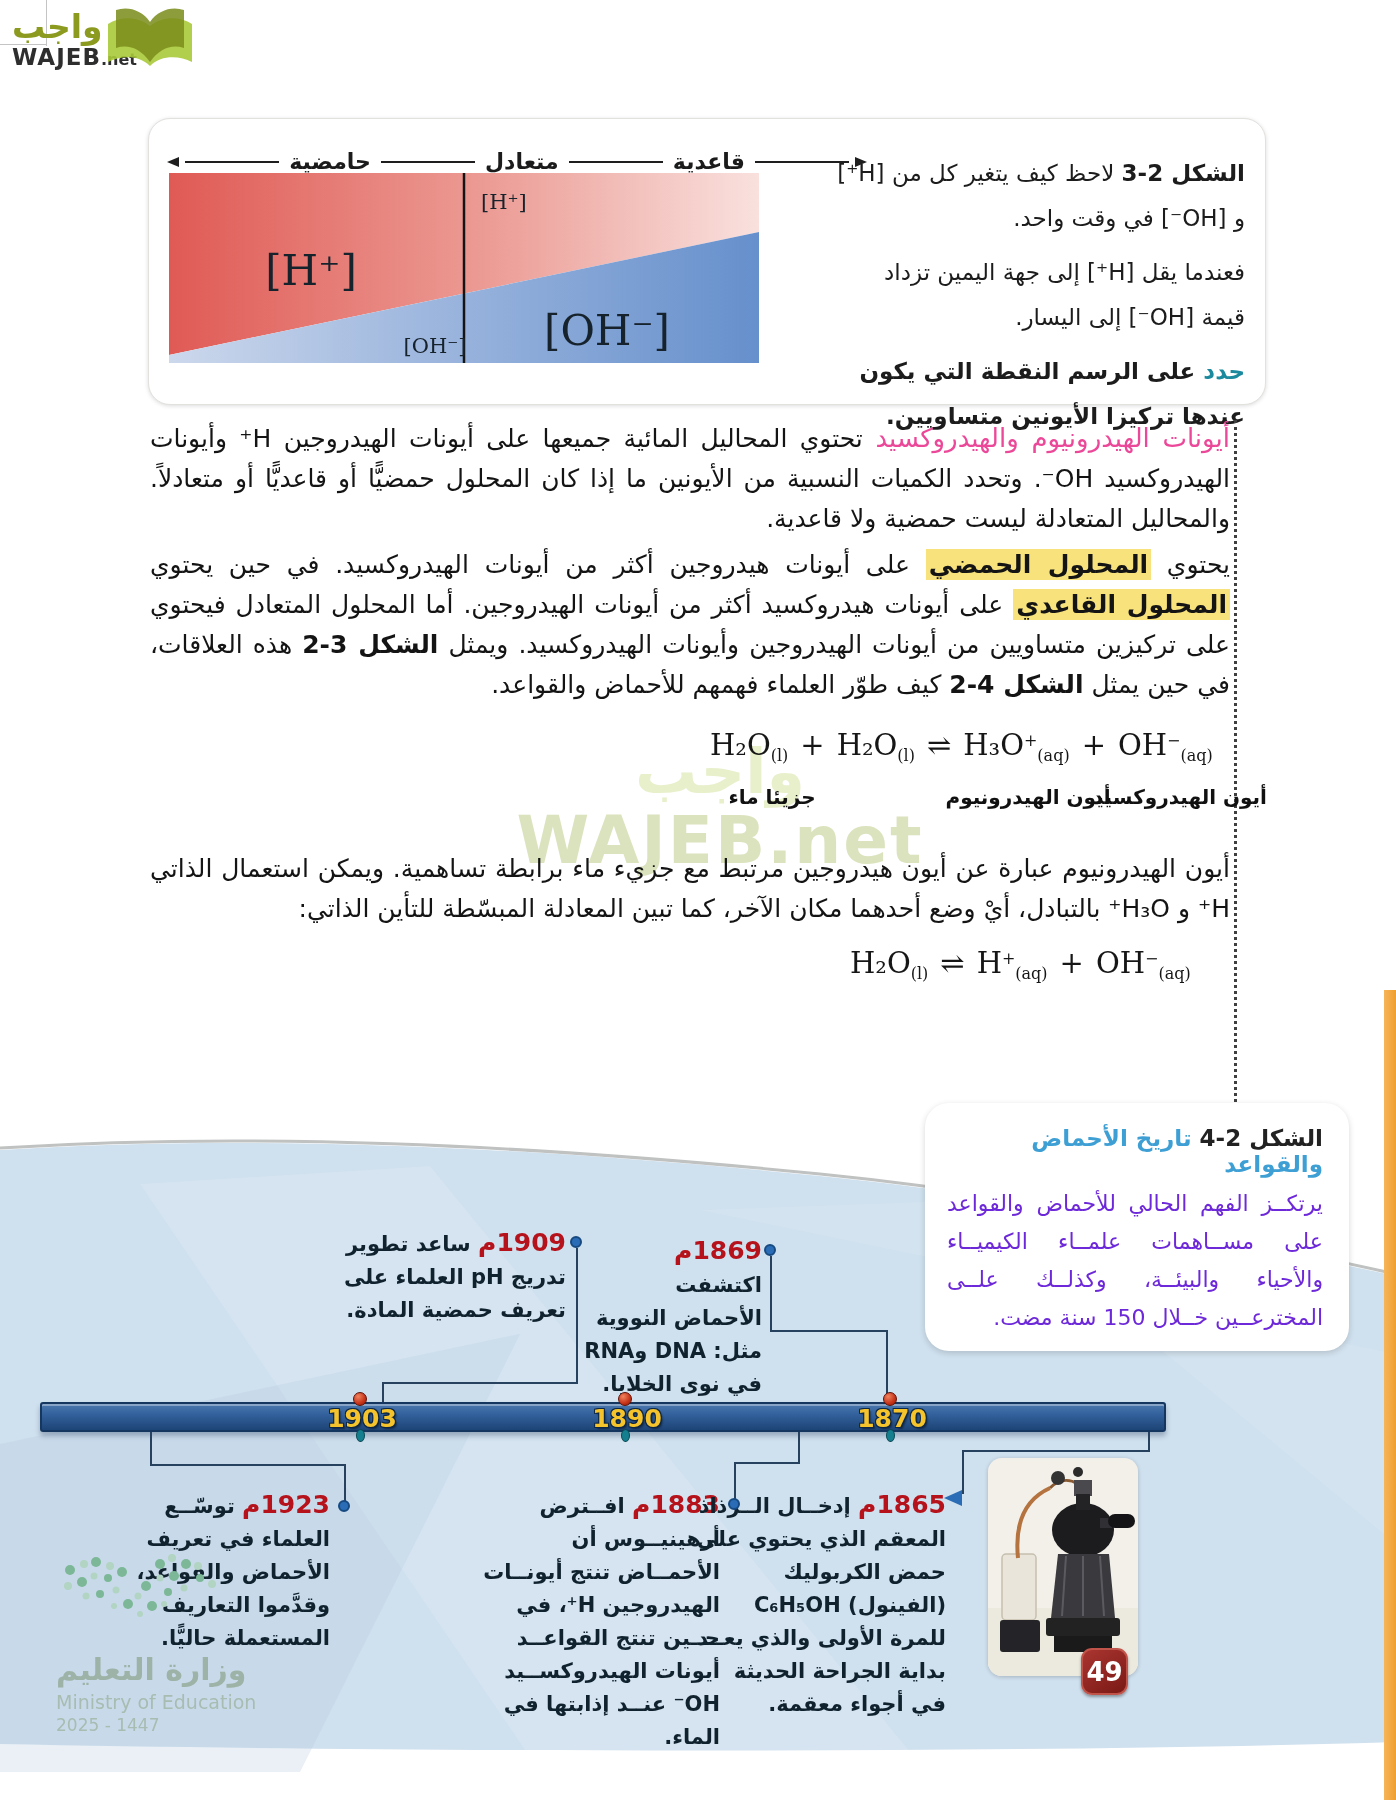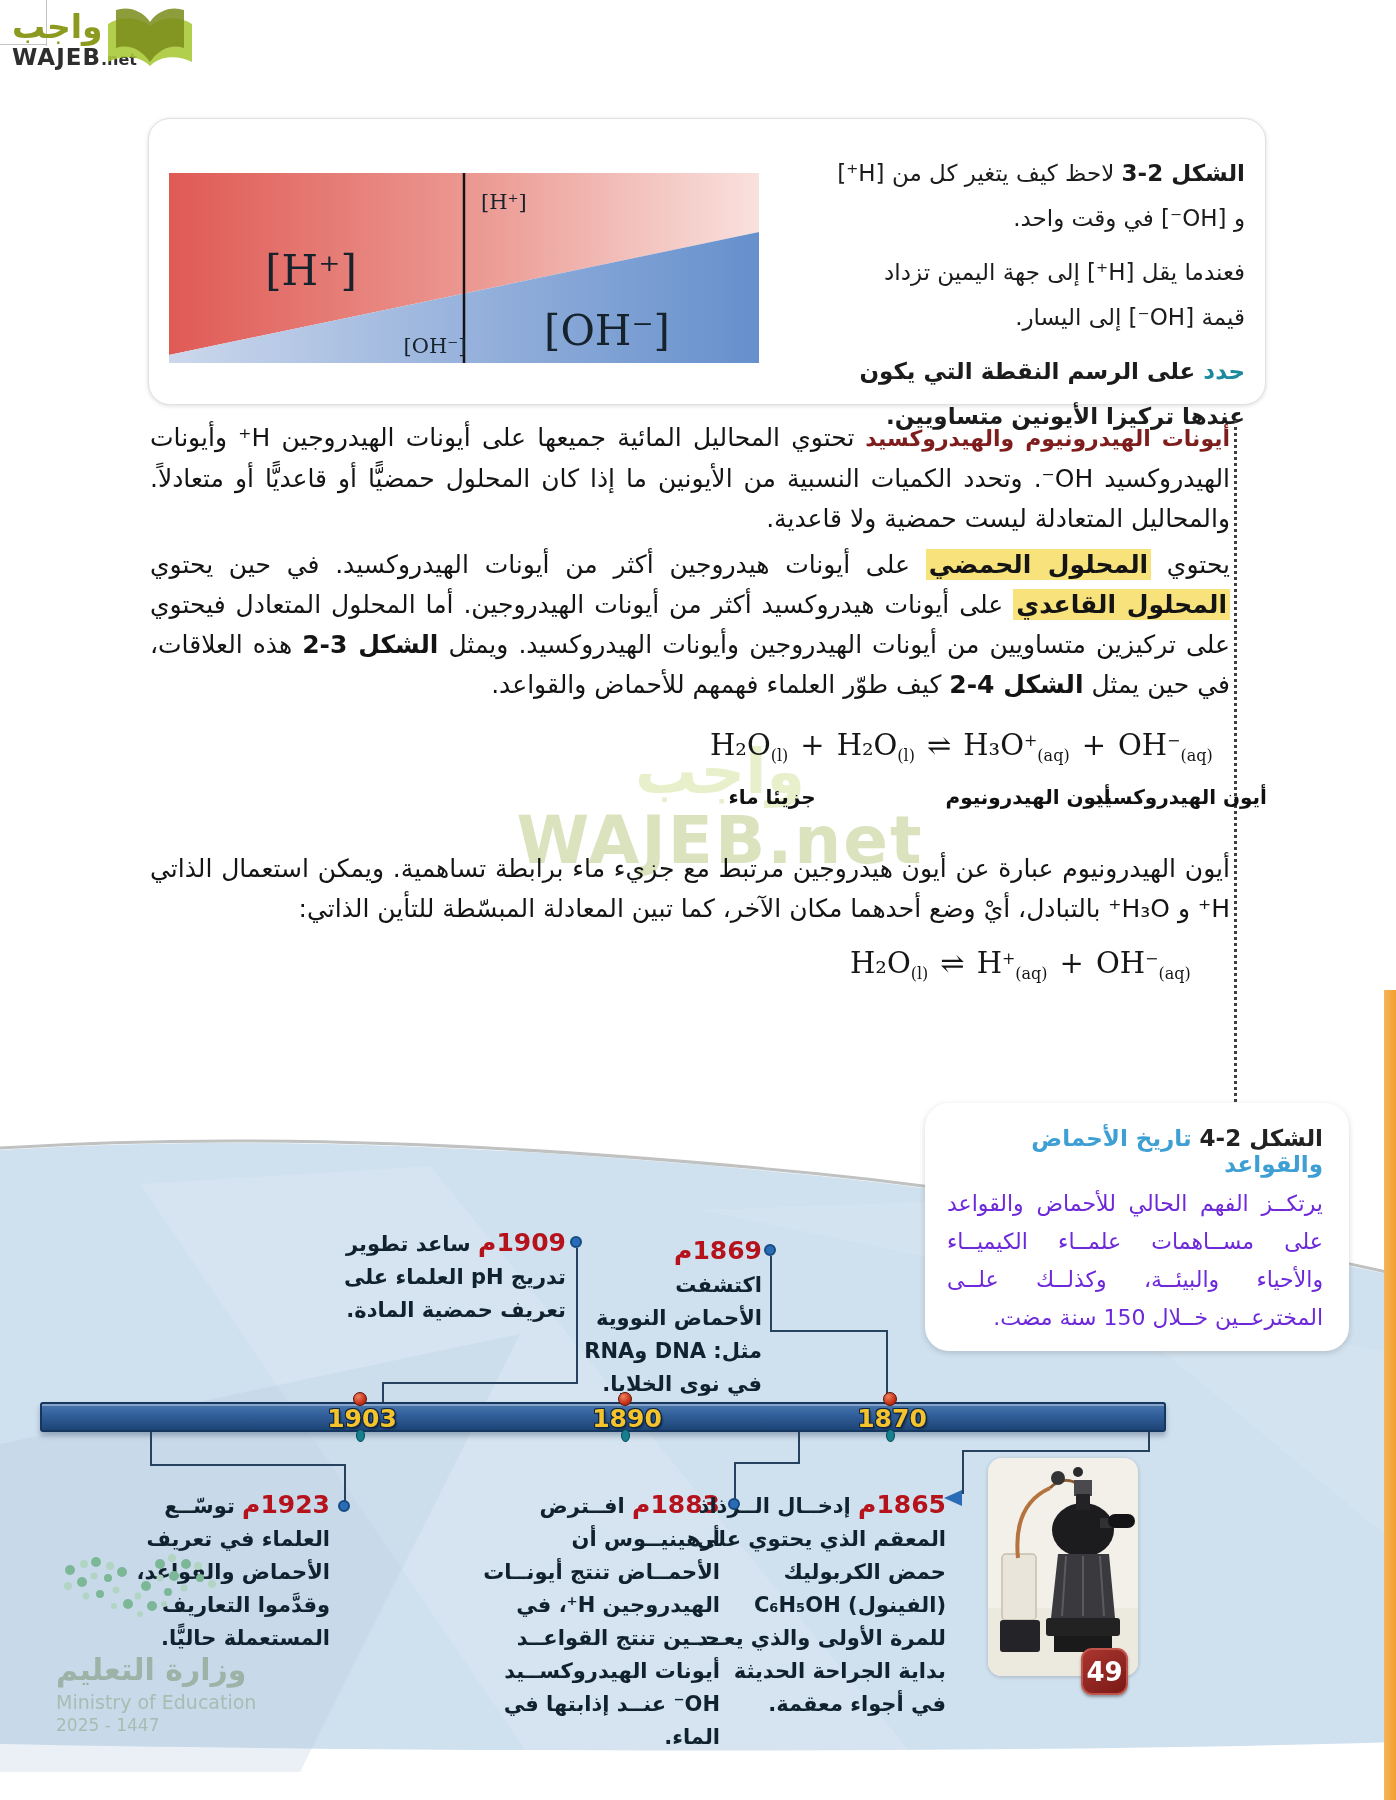--- a/index.html
+++ b/index.html
@@ -32,21 +32,21 @@
 
   
   #cap23 { position:absolute; top:32px; right:20px; width:408px; direction:rtl;
            text-align:right; color:#1c1c1c; font-size:23px; line-height:45px; }
   #cap23 p { margin-bottom:9px; }
 
   
   #bodytext { left:150px; top:418px; width:1080px; direction:rtl; text-align:justify;
               font-size:25px; line-height:40px; color:#141414; z-index:2; }
   #bodytext p { margin-bottom:6px; }
-  .lead-red { color:#7f1d1d; font-weight:700; font-size:22px; }
+  .lead-red { color:#ec4899; font-weight:400; font-size:26px; }
   .hl   { background:#f7e27c; font-weight:700; padding:1px 3px; }
   .b    { font-weight:700; }
   .teal { color:#1b8a9e; font-weight:700; }
   .blue { color:#3e9fd4; font-weight:700; }
 
   
   .eqwrap { direction:ltr; position:relative; font-family:"DejaVu Serif", serif; color:#161616; }
   #eq1wrap { width:520px; margin:16px 0 10px 160px; height:118px; }
   #eq2wrap { width:380px; margin:10px 0 0 300px; height:48px; }
   .eqrow { display:flex; align-items:baseline; gap:12px; font-size:29px; }
@@ -122,20 +122,31 @@
   </div>
   <svg style="position:absolute;left:92px;top:0;" width="100" height="70" viewBox="0 0 100 70">
     <path d="M50 62 C38 50 20 52 8 58 L8 20 C20 12 38 12 50 22 Z" fill="#a8c93a" opacity="0.9"></path>
     <path d="M50 62 C62 50 80 52 92 58 L92 20 C80 12 62 12 50 22 Z" fill="#a8c93a" opacity="0.9"></path>
     <path d="M50 58 C40 44 28 40 16 44 L16 6 C28 2 42 6 50 18 Z" fill="#7a8c1a" opacity="0.85"></path>
     <path d="M50 58 C60 44 72 40 84 44 L84 6 C72 2 58 6 50 18 Z" fill="#7a8c1a" opacity="0.85"></path>
   </svg>
 </div>
 
 <div id="fig23" class="abs">
+  <div id="scale-row">
+    <span class="arr left"></span>
+    <span class="sc-line"></span>
+    <span class="sc-lbl">حامضية</span>
+    <span class="sc-line"></span>
+    <span class="sc-lbl">متعادل</span>
+    <span class="sc-line"></span>
+    <span class="sc-lbl">قاعدية</span>
+    <span class="sc-line"></span>
+    <span class="arr right"></span>
+  </div>
   <svg id="diagram" width="590" height="190" viewBox="0 0 590 190">
     <defs>
       <linearGradient id="redGrad" x1="0" y1="0" x2="1" y2="0">
         <stop offset="0" stop-color="#e05a55"></stop>
           <stop offset="0.55" stop-color="#ec9d96"></stop>
           <stop offset="1" stop-color="#f9e1de"></stop>
       </linearGradient>
       <linearGradient id="blueGrad" x1="0" y1="0" x2="1" y2="0">
         <stop offset="0" stop-color="#ccd8ec"></stop>
           <stop offset="0.5" stop-color="#97b2dc"></stop>

